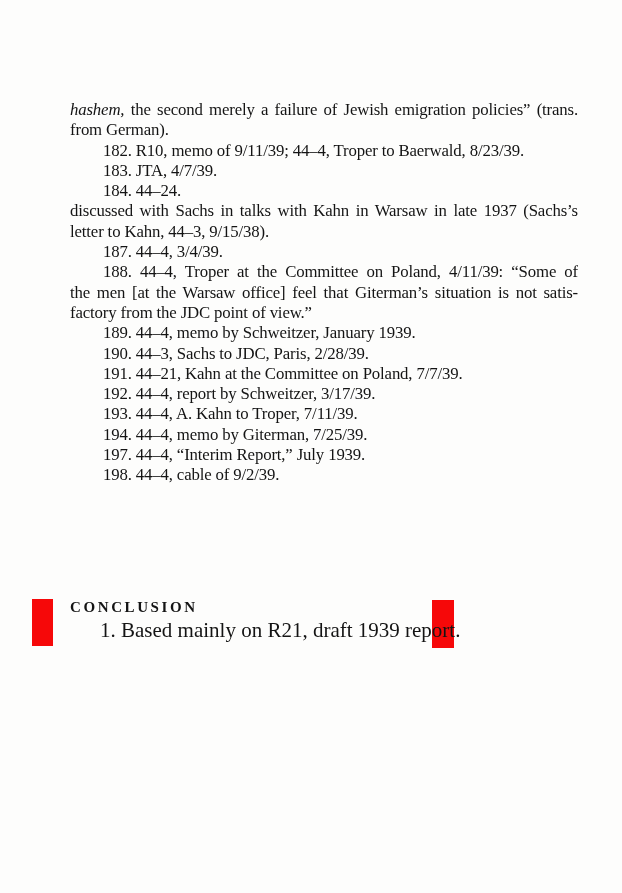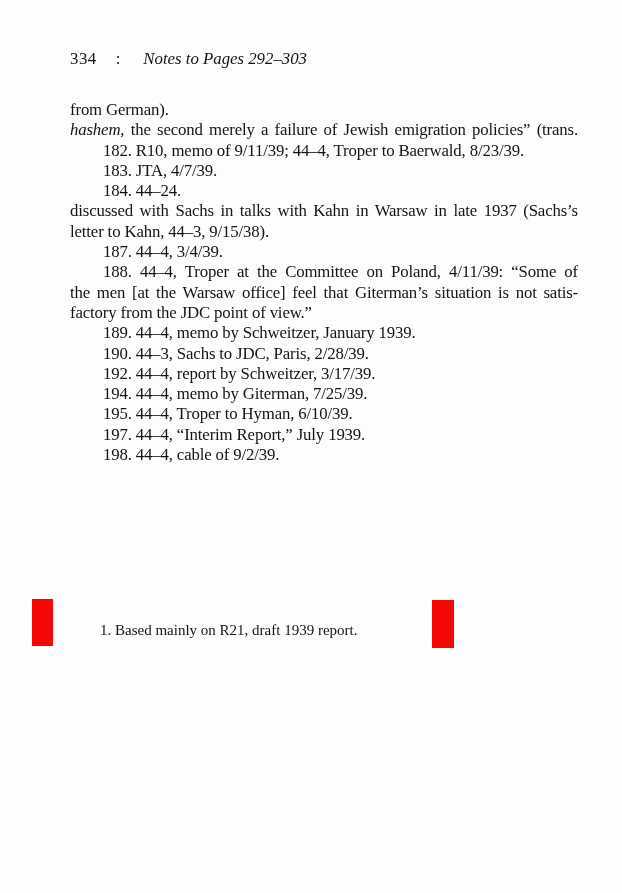--- a/index.html
+++ b/index.html
@@ -60,61 +60,60 @@
     font-weight: bold;
     letter-spacing: 2.6px;
     line-height: 20px;
     white-space: nowrap;
   }
   .conclusion-note {
     position: absolute;
     left: 70px;
     top: 620px;
     width: 508px;
-    font-size: 15px;
+    font-size: 21px;
     line-height: 20.3px;
     text-indent: 30px;
   }
 
   
   .mark {
     position: absolute;
     background: #f60809;
   }
   .mark.left  { left: 32px;  top: 599px; width: 21px; height: 47px; }
   .mark.right { left: 432px; top: 600px; width: 22px; height: 48px; }
 </style>
 </head>
 <body>
 
 <div class="page">
 
-  <div class="runhead">
-    <span class="pageno">334</span><span class="sep">:</span><span class="title">Notes to Pages 292–303</span>
-  </div>
 
   <div class="textblock">
+    <div class="bline just"><span class="it">hashem,</span><span> the second merely a failure of Jewish emigration policies” (trans.</span></div>
     <div class="bline">from German).</div>
-    <div class="bline just"><span class="it">hashem,</span><span> the second merely a failure of Jewish emigration policies” (trans.</span></div>
     <div class="bline indent">182. R10, memo of 9/11/39; 44–4, Troper to Baerwald, 8/23/39.</div>
     <div class="bline indent">183. JTA, 4/7/39.</div>
     <div class="bline indent">184. 44–24.</div>
     <div class="bline just">discussed with Sachs in talks with Kahn in Warsaw in late 1937 (Sachs’s</div>
     <div class="bline">letter to Kahn, 44–3, 9/15/38).</div>
     <div class="bline indent">187. 44–4, 3/4/39.</div>
     <div class="bline indent just">188. 44–4, Troper at the Committee on Poland, 4/11/39: “Some of</div>
     <div class="bline just">the men [at the Warsaw office] feel that Giterman’s situation is not satis-</div>
     <div class="bline">factory from the JDC point of view.”</div>
     <div class="bline indent">189. 44–4, memo by Schweitzer, January 1939.</div>
     <div class="bline indent">190. 44–3, Sachs to JDC, Paris, 2/28/39.</div>
+    <div class="bline indent">191. 44–21, Kahn at the Committee on Poland, 7/7/39.</div>
     <div class="bline indent">192. 44–4, report by Schweitzer, 3/17/39.</div>
+    <div class="bline indent">193. 44–4, A. Kahn to Troper, 7/11/39.</div>
     <div class="bline indent">194. 44–4, memo by Giterman, 7/25/39.</div>
-    <div class="bline indent">195. 44–4, Troper to Hyman, 6/10/39.</div>
     <div class="bline indent">197. 44–4, “Interim Report,” July 1939.</div>
     <div class="bline indent">198. 44–4, cable of 9/2/39.</div>
   </div>
 
   <div class="mark left" style="background: rgb(246, 8, 9);"></div>
   <div class="mark right" style="background: rgb(246, 8, 9);"></div>
 
+  <div class="conclusion-heading">CONCLUSION</div>
   <div class="conclusion-note">1. Based mainly on R21, draft 1939 report.</div>
 
 </div>
 
 </body></html>

